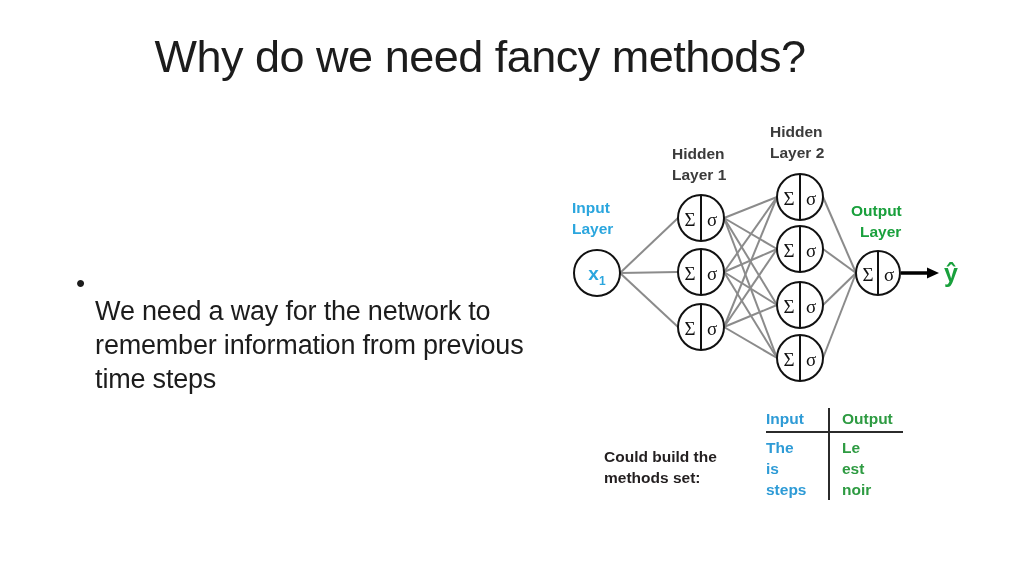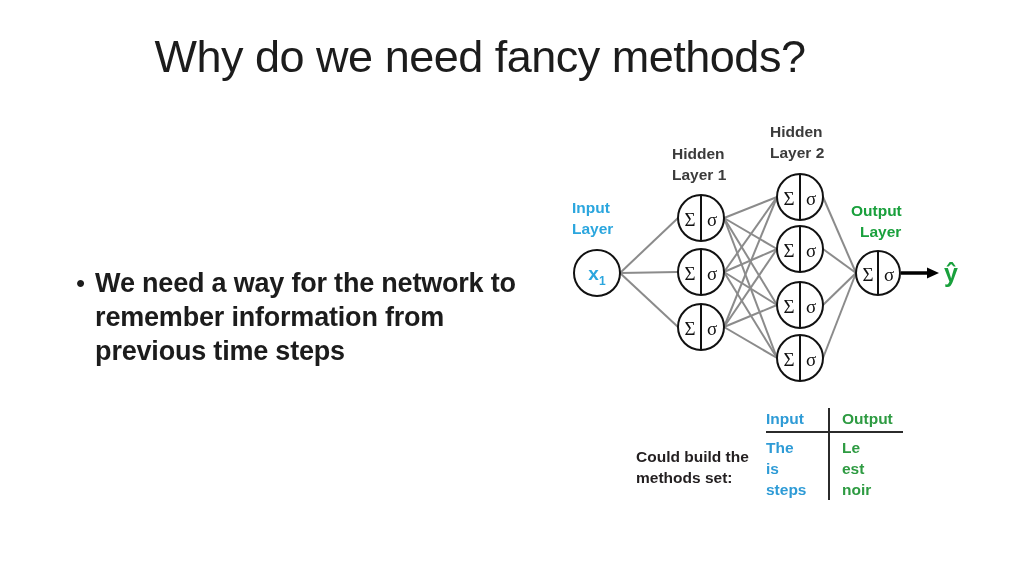--- a/index.html
+++ b/index.html
@@ -45,24 +45,25 @@
   }
   .bullet-dot {
     font-size: 26px;
     line-height: 34px;
     color: #1c1c1c;
     margin-right: 10px;
     flex: 0 0 auto;
   }
   .bullet-text {
     font-size: 27px;
-    font-weight: 700;
+    font-weight: 400;
     line-height: 34px;
     color: #1c1c1c;
     letter-spacing: -0.2px;
+    margin-top: 28px;
   }
 
   
   #nn-diagram {
     position: absolute;
     left: 0;
     top: 0;
     width: 1024px;
     height: 576px;
     pointer-events: none;
@@ -118,21 +119,21 @@
     font-family: "Liberation Sans", sans-serif;
     font-size: 25px;
     font-weight: 700;
     fill: #19a03c;
     text-anchor: middle;
   }
 
   
   #train-caption {
     position: absolute;
-    left: 636px;
+    left: 604px;
     top: 446px;
     width: 150px;
     font-size: 15.5px;
     font-weight: 700;
     line-height: 21px;
     color: #231f20;
   }
 
   
   #train-table {

